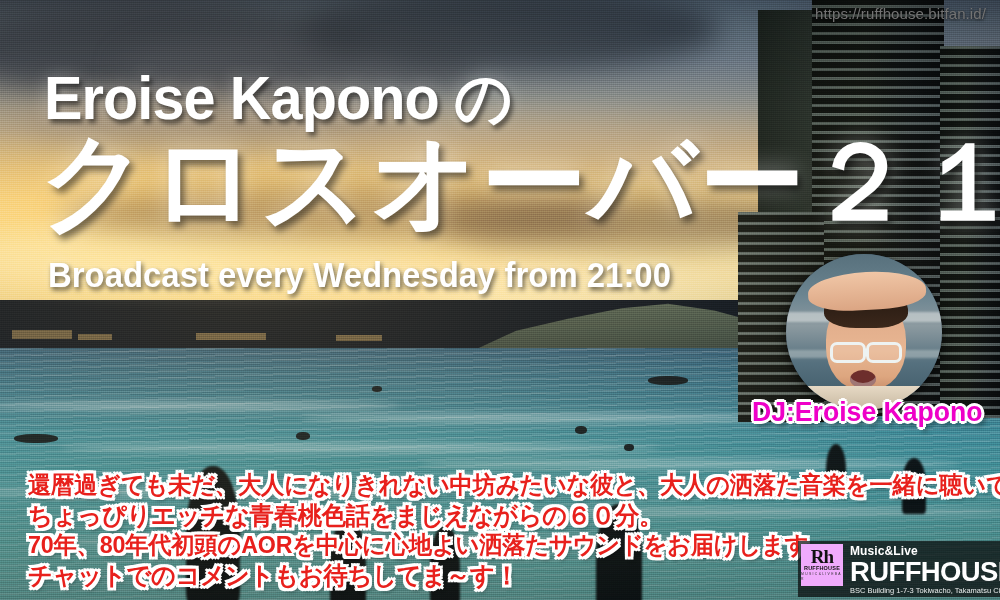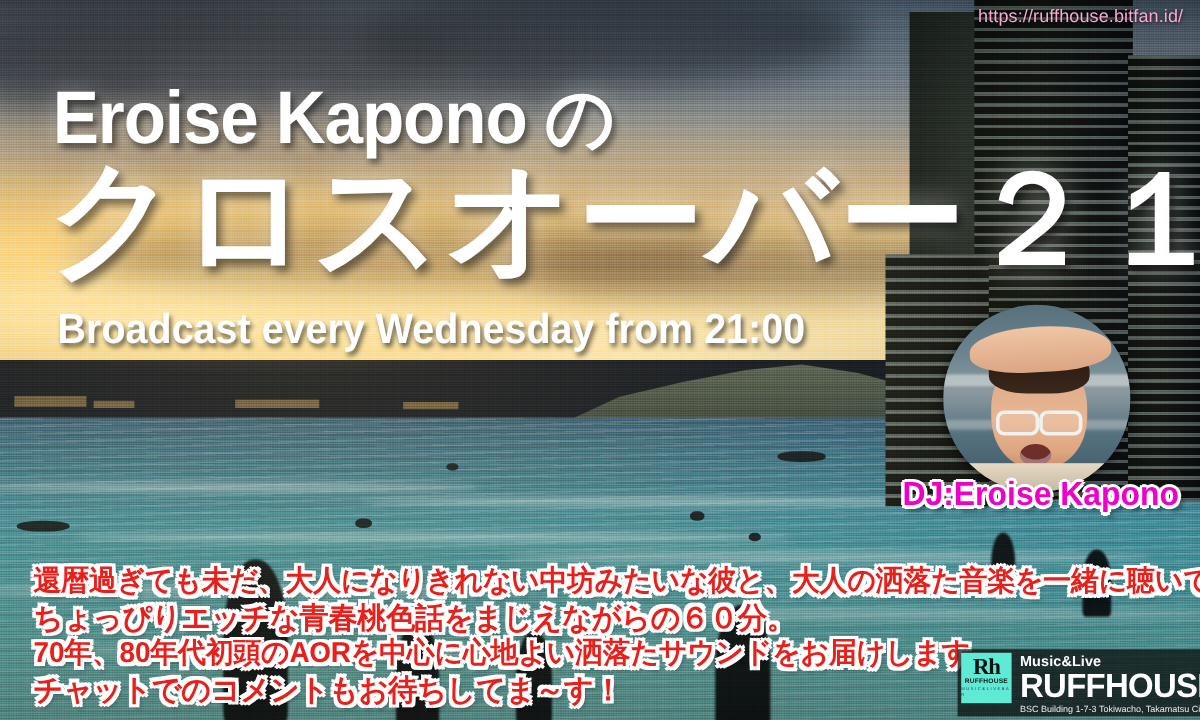--- a/index.html
+++ b/index.html
@@ -98,21 +98,21 @@
   .bg-noise{
     position:absolute;inset:0;opacity:.16;mix-blend-mode:overlay;
     background-image:
       repeating-linear-gradient(0deg, rgba(255,255,255,.5) 0 1px, rgba(0,0,0,.5) 1px 2px),
       repeating-linear-gradient(90deg, rgba(255,255,255,.4) 0 1px, rgba(0,0,0,.4) 1px 2px);
   }
 
   
   .url{
     position:absolute;right:14px;top:5px;
-    font-size:15px;color:#f9a8d4;letter-spacing:.1px;
+    font-size:15px;color:#737373;letter-spacing:.1px;
     text-shadow:0 1px 3px rgba(0,0,0,.85);
     white-space:nowrap;
   }
 
   .title-en{
     position:absolute;left:44px;top:56px;
     font-size:62px;font-weight:700;color:#ffffff;
     letter-spacing:-1px;
     transform:scaleX(.93);transform-origin:left center;
     text-shadow:3px 4px 6px rgba(0,0,0,.55), 0 0 18px rgba(255,255,255,.35);
@@ -210,21 +210,21 @@
   .desc-line.l3{font-size:24px;}
 
   
   .logo{
     position:absolute;left:798px;top:541px;
     display:flex;align-items:flex-start;gap:7px;
     padding:3px 4px 2px 3px;
     background:rgba(8,10,10,.72);
   }
   .logo-badge{
-    width:42px;height:42px;background:#5eead4;
+    width:42px;height:42px;background:#f0abfc;
     display:flex;flex-direction:column;align-items:center;justify-content:center;
     flex:none;
   }
   .logo-badge .mono{
     font-size:19px;font-weight:700;color:#111;line-height:17px;letter-spacing:-1px;
     font-family:"Liberation Serif","DejaVu Serif",serif;
   }
   .logo-badge .bname{font-size:5.5px;font-weight:700;color:#111;letter-spacing:.2px;line-height:7px;}
   .logo-badge .btag{font-size:3.4px;color:#333;letter-spacing:.2px;line-height:5px;}
   .logo-text{display:flex;flex-direction:column;line-height:1;padding-top:1px;}

